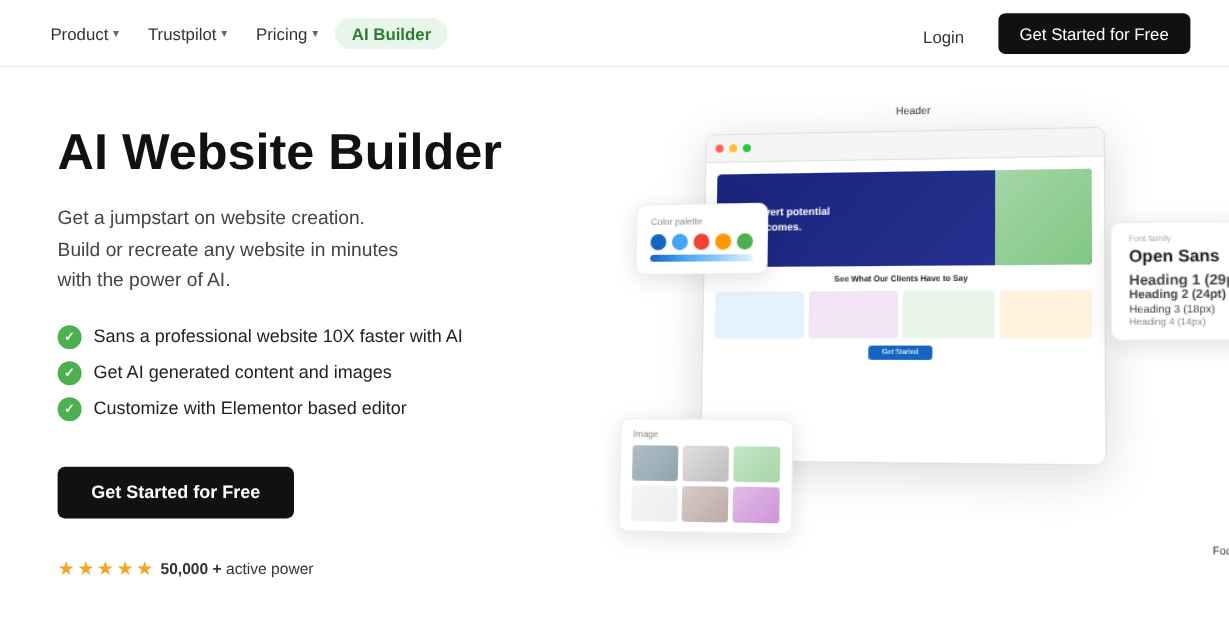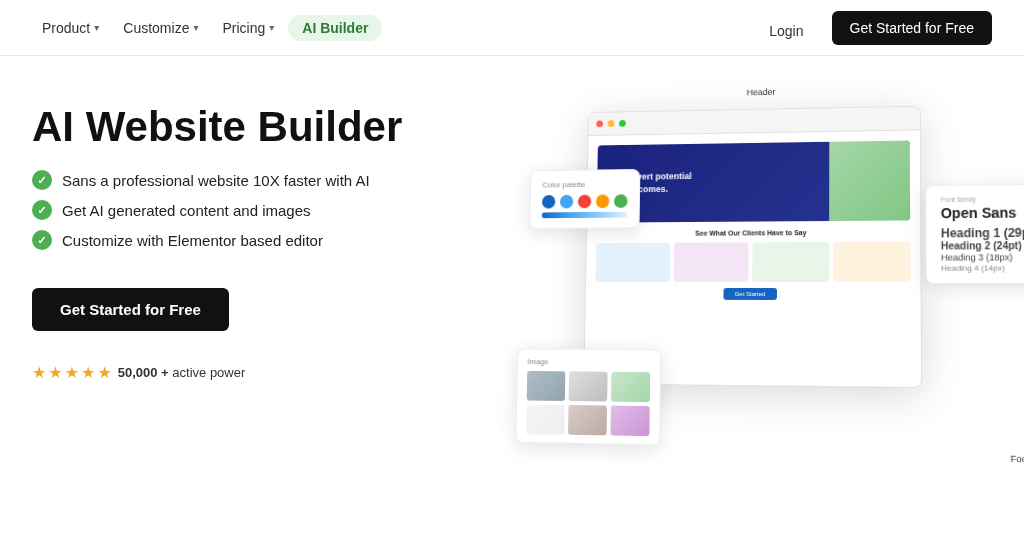--- a/index.html
+++ b/index.html
@@ -82,21 +82,21 @@
     }
 
     
     .main {
       display: flex;
       height: calc(536px - 56px);
       overflow: hidden;
     }
     .hero-left {
       flex: 0 0 480px;
-      padding: 48px 40px 32px 32px;
+      padding: 48px 40px 32px 48px;
       display: flex;
       flex-direction: column;
       justify-content: flex-start;
     }
     .hero-title {
       font-size: 42px;
       font-weight: 800;
       color: #111;
       line-height: 1.1;
       margin-bottom: 20px;
@@ -450,40 +450,45 @@
 <body>
 
 <nav class="navbar">
 
   <div class="nav-links">
     <div class="nav-item">
       <span>Product</span>
       <span class="nav-chevron">▾</span>
     </div>
     <div class="nav-item">
-      <span>Customize</span>
+      <span>Trustpilot</span>
       <span class="nav-chevron">▾</span>
     </div>
     <div class="nav-item">
       <span>Pricing</span>
       <span class="nav-chevron">▾</span>
     </div>
     <div class="nav-ai-builder">AI Builder</div>
   </div>
 
   <div class="nav-right">
     <span class="login-btn">Login</span>
     <button class="cta-btn-dark">Get Started for Free</button>
   </div>
 </nav>
 
 <div class="main">
 
   <div class="hero-left">
     <h1 class="hero-title">AI Website Builder</h1>
+    <p class="hero-subtitle">
+      <span>Get a jumpstart on website creation.</span><br>
+      <span>Build or recreate any website in minutes</span><br>
+      <span>with the power of AI.</span>
+    </p>
 
     <ul class="features-list">
       <li>
         <span class="check-icon"></span>
         <span>Sans a professional website 10X faster with AI</span>
       </li>
       <li>
         <span class="check-icon"></span>
         <span>Get AI generated content and images</span>
       </li>

